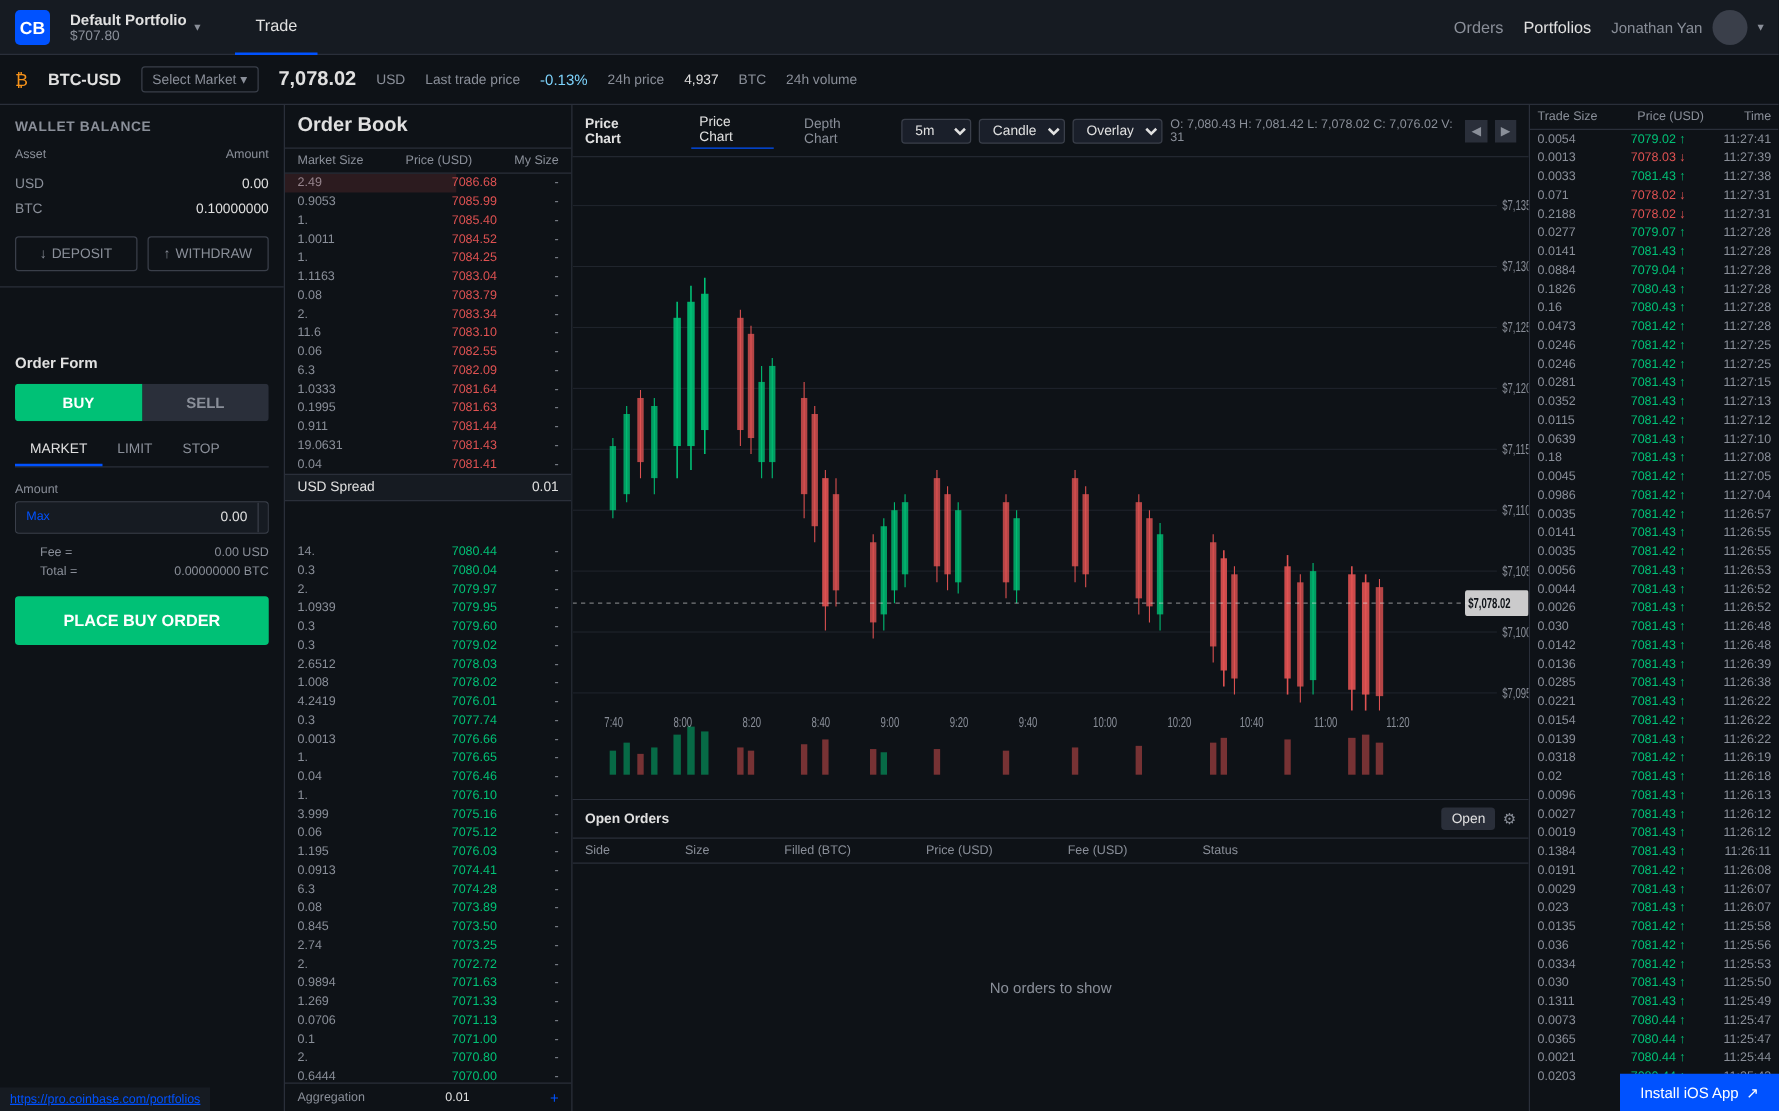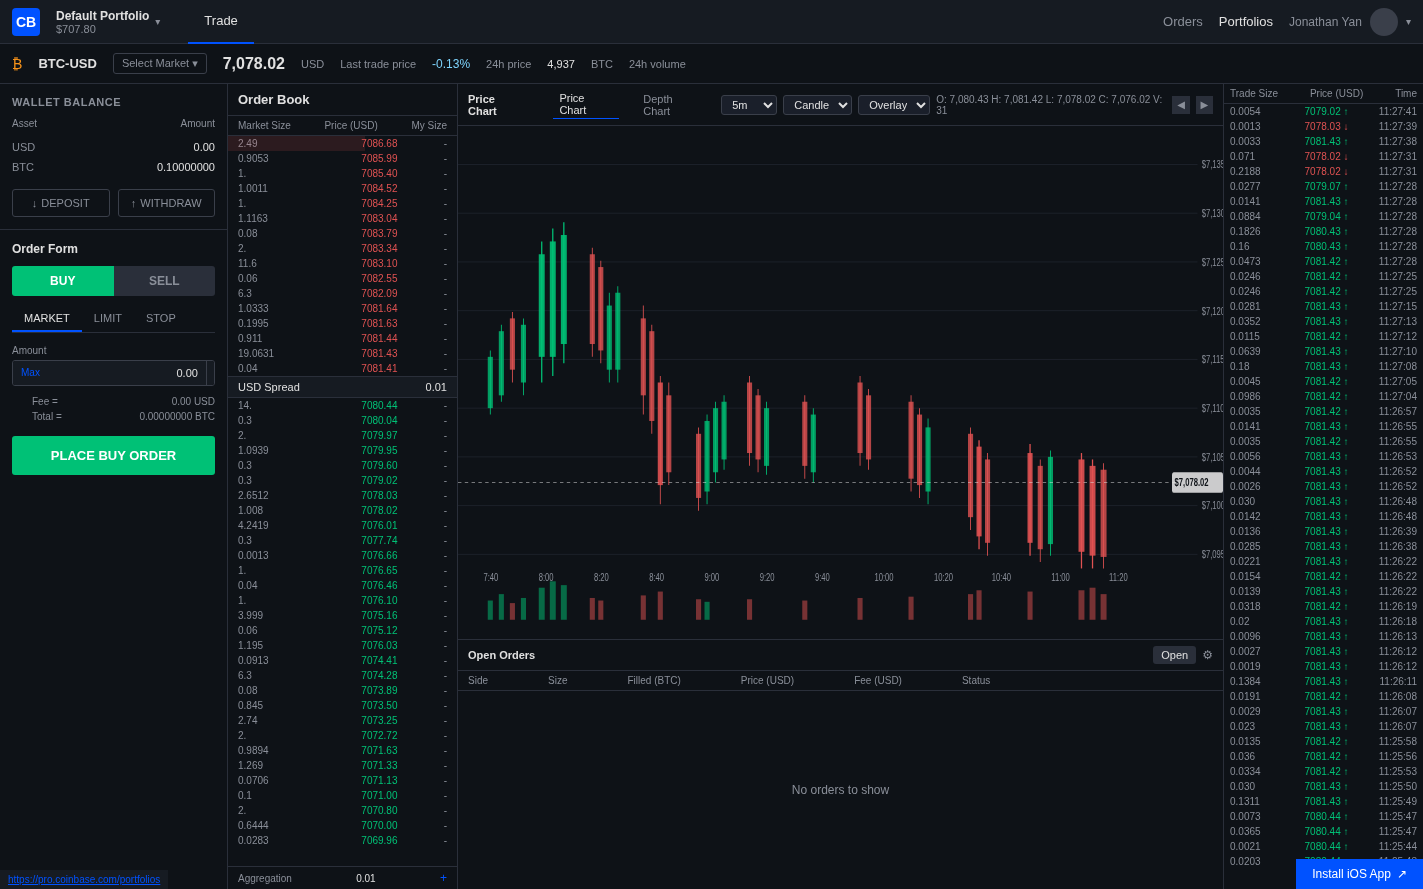--- a/index.html
+++ b/index.html
@@ -41,39 +41,39 @@
     .section-title { font-size: 11px; font-weight: 700; color: #8a8f99; text-transform: uppercase; letter-spacing: 0.5px; margin-bottom: 10px; }
     .asset-header { display: flex; justify-content: space-between; color: #8a8f99; font-size: 10px; margin-bottom: 8px; }
     .asset-row { display: flex; justify-content: space-between; align-items: center; padding: 4px 0; }
     .asset-name { color: #8a8f99; font-size: 11px; }
     .asset-amount { color: #e0e0e0; font-size: 11px; }
     .action-buttons { display: flex; gap: 8px; margin-top: 12px; }
     .action-btn { flex: 1; padding: 7px; border: 1px solid #3a3f4a; background: transparent; color: #8a8f99; border-radius: 3px; cursor: pointer; font-size: 11px; display: flex; align-items: center; justify-content: center; gap: 4px; }
     
     
     .order-form-section { padding: 12px; flex: 1; }
-    .order-form-title { font-size: 12px; font-weight: 600; color: #e0e0e0; margin-bottom: 10px; }
+    .order-form-title { font-size: 12px; font-weight: 600; color: #e0e0e0; margin-bottom: 10px; margin-top: 41px; }
     .buy-sell-tabs { display: flex; border-radius: 3px; overflow: hidden; margin-bottom: 10px; }
     .buy-btn { flex: 1; padding: 8px; background: #00c176; color: white; border: none; cursor: pointer; font-size: 12px; font-weight: 600; }
     .sell-btn { flex: 1; padding: 8px; background: #2a2f3a; color: #8a8f99; border: none; cursor: pointer; font-size: 12px; font-weight: 600; }
     .order-type-tabs { display: flex; gap: 0; margin-bottom: 12px; border-bottom: 1px solid #2a2f3a; }
     .order-type-tab { padding: 6px 12px; color: #8a8f99; cursor: pointer; font-size: 11px; border-bottom: 2px solid transparent; }
     .order-type-tab.active { color: #e0e0e0; border-bottom-color: #0052ff; }
     .form-row { margin-bottom: 10px; }
     .form-label { color: #8a8f99; font-size: 10px; margin-bottom: 4px; display: flex; justify-content: space-between; }
     .form-input-wrap { display: flex; border: 1px solid #3a3f4a; border-radius: 3px; overflow: hidden; }
     .max-link { color: #0052ff; font-size: 10px; padding: 6px 8px; background: #161b22; cursor: pointer; }
     .amount-input { flex: 1; background: #161b22; border: none; color: #e0e0e0; padding: 6px 8px; font-size: 11px; outline: none; text-align: right; }
     .currency-label { background: #161b22; color: #8a8f99; padding: 6px 8px; font-size: 11px; border-left: 1px solid #3a3f4a; }
     .fee-row { display: flex; justify-content: space-between; color: #8a8f99; font-size: 10px; margin-bottom: 4px; padding-left: 20px; }
     .place-order-btn { width: 100%; padding: 12px; background: #00c176; color: white; border: none; border-radius: 3px; cursor: pointer; font-size: 13px; font-weight: 600; margin-top: 10px; }
     
     
     .order-book-panel { width: 230px; background: #0e1217; border-right: 1px solid #2a2f3a; display: flex; flex-direction: column; flex-shrink: 0; }
-    .panel-header { padding: 8px 10px; border-bottom: 1px solid #2a2f3a; font-size: 13px; font-weight: 700; color: #e0e0e0; }
+    .panel-header { padding: 8px 10px; border-bottom: 1px solid #2a2f3a; font-size: 16px; font-weight: 700; color: #e0e0e0; }
     .ob-col-header { display: flex; justify-content: space-between; padding: 4px 10px; color: #8a8f99; font-size: 10px; border-bottom: 1px solid #2a2f3a; }
     .ob-row { display: flex; justify-content: space-between; padding: 2px 10px; position: relative; cursor: pointer; }
     .ob-size { color: #8a8f99; font-size: 10px; width: 70px; }
     .ob-price-red { color: #e05252; font-size: 10px; width: 70px; text-align: right; }
     .ob-price-green { color: #00c176; font-size: 10px; width: 70px; text-align: right; }
     .ob-mysize { color: #8a8f99; font-size: 10px; width: 30px; text-align: right; }
     .ob-spread { display: flex; justify-content: space-between; padding: 4px 10px; background: #161b22; border-top: 1px solid #2a2f3a; border-bottom: 1px solid #2a2f3a; }
 
     
     .price-chart-panel { flex: 1; display: flex; flex-direction: column; overflow: hidden; }
@@ -306,21 +306,21 @@
             <span class="ob-price-red">7081.41</span>
             <span class="ob-mysize">-</span>
           </div>
       </div>
 
       <div class="ob-spread">
         <span>USD Spread</span>
         <span>0.01</span>
       </div>
 
-      <div style="overflow:hidden;flex:1;">
+      <div style="overflow:hidden;flex:1;margin-top:33px;">
         <div class="ob-row">
             <span class="ob-size">14.</span>
             <span class="ob-price-green">7080.44</span>
             <span class="ob-mysize">-</span>
           </div>
         <div class="ob-row">
             <span class="ob-size">0.3</span>
             <span class="ob-price-green">7080.04</span>
             <span class="ob-mysize">-</span>
           </div>

